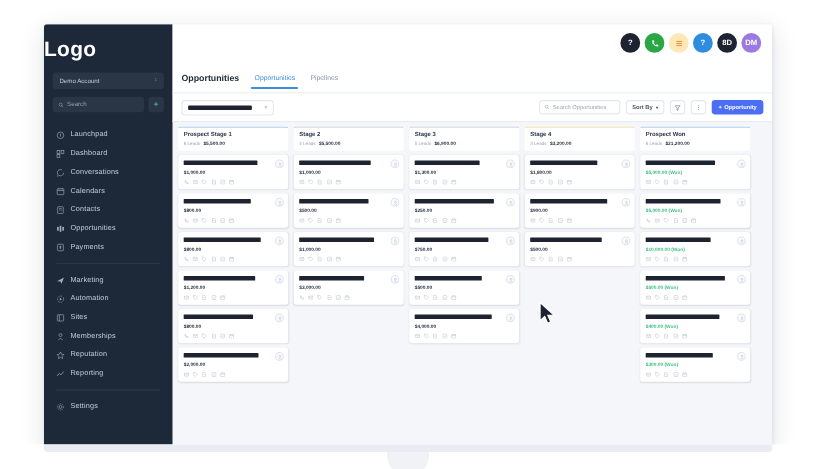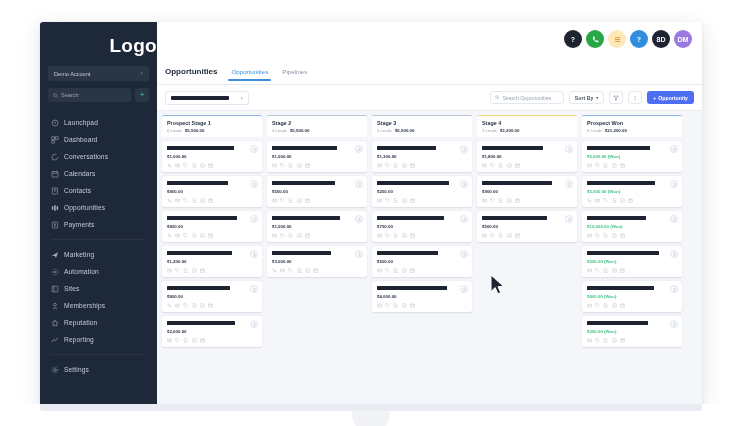--- a/index.html
+++ b/index.html
@@ -38,21 +38,21 @@
   
   #sidebar {
     position: absolute; left: 0; top: 0;
     width: 117px; height: 384px;
     background: #1d2939;
     color: #cfd6e2;
   }
   #logo {
     color: #ffffff;
     font-size: 19px; font-weight: bold; letter-spacing: .3px;
-    text-align: right;
+    text-align: left;
     padding: 13px 0 9px 0;
   }
   .side-select {
     margin: 0 8px;
     height: 15px;
     background: #2a3546;
     border-radius: 3px;
     display: flex; align-items: center;
     padding: 0 6px;
     font-size: 5.6px; color: #c6cdd9;

